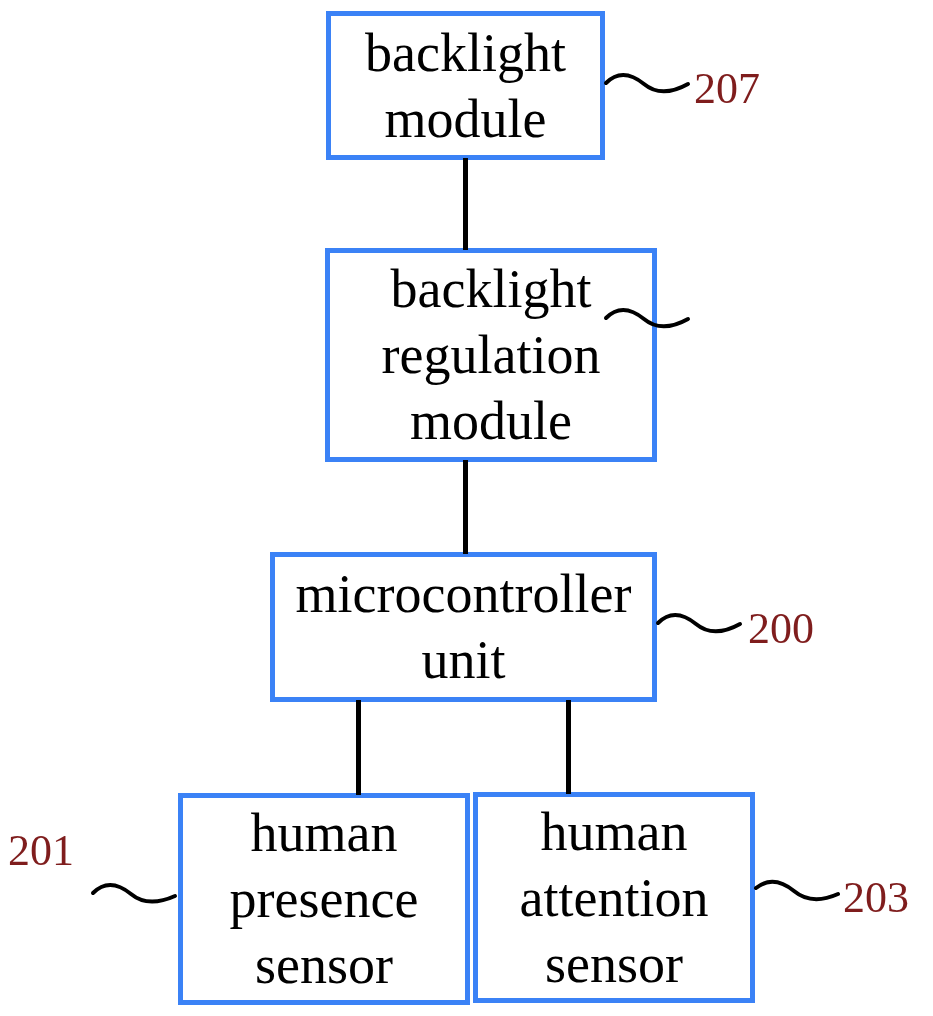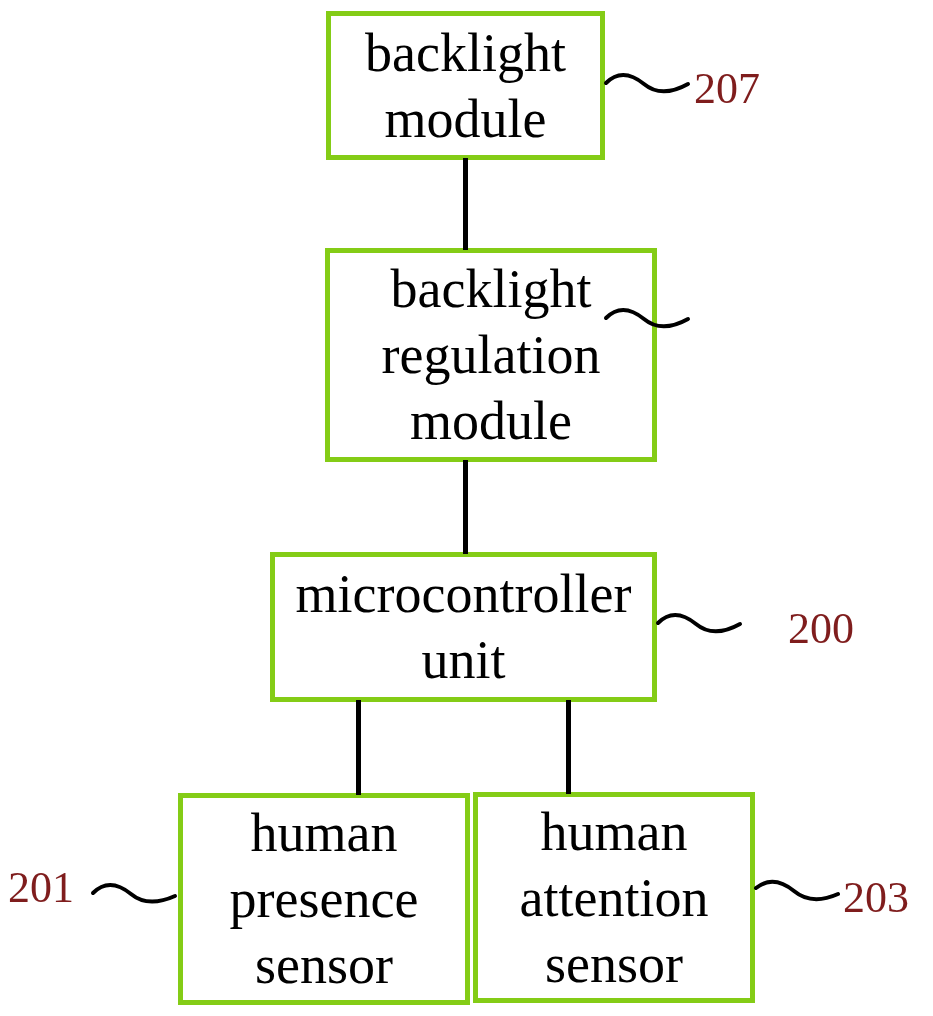--- a/index.html
+++ b/index.html
@@ -12,21 +12,21 @@
     width: 933px;
     height: 1016px;
     background: #ffffff;
     font-family: "Liberation Serif", "DejaVu Serif", serif;
     color: #000000;
     overflow: hidden;
   }
   .block {
     position: absolute;
     box-sizing: border-box;
-    border: 5px solid #84cc16;
+    border: 5px solid #3b82f6;
     background: #ffffff;
     display: flex;
     align-items: center;
     justify-content: center;
     text-align: center;
   }
   .block-label {
     font-size: 54px;
     line-height: 66px;
     color: #000000;
@@ -65,22 +65,22 @@
 
   
   #conn-207-205 { left: 463px; top: 158px; height: 92px; }
   #conn-205-200 { left: 463px; top: 460px; height: 94px; }
   #conn-200-201 { left: 356px; top: 700px; height: 95px; }
   #conn-200-203 { left: 566px; top: 700px; height: 94px; }
 
   
   #ref-207 { left: 694px; top: 59px;  }
   #ref-205 { left: 694px; top: 296px; }
-  #ref-200 { left: 748px; top: 599px; margin-left: 40px; }
-  #ref-201 { left: 8px;   top: 858px; }
+  #ref-200 { left: 748px; top: 599px; }
+  #ref-201 { left: 8px;   top: 821px; }
   #ref-203 { left: 843px; top: 868px; }
 
   
   #squiggle-207 { left: 604px; top: 69px;  }
   #squiggle-205 { left: 604px; top: 304px; }
   #squiggle-200 { left: 656px; top: 609px; }
   #squiggle-201 { left: 91px;  top: 879px; }
   #squiggle-203 { left: 754px; top: 876px; }
 </style>
 </head>

